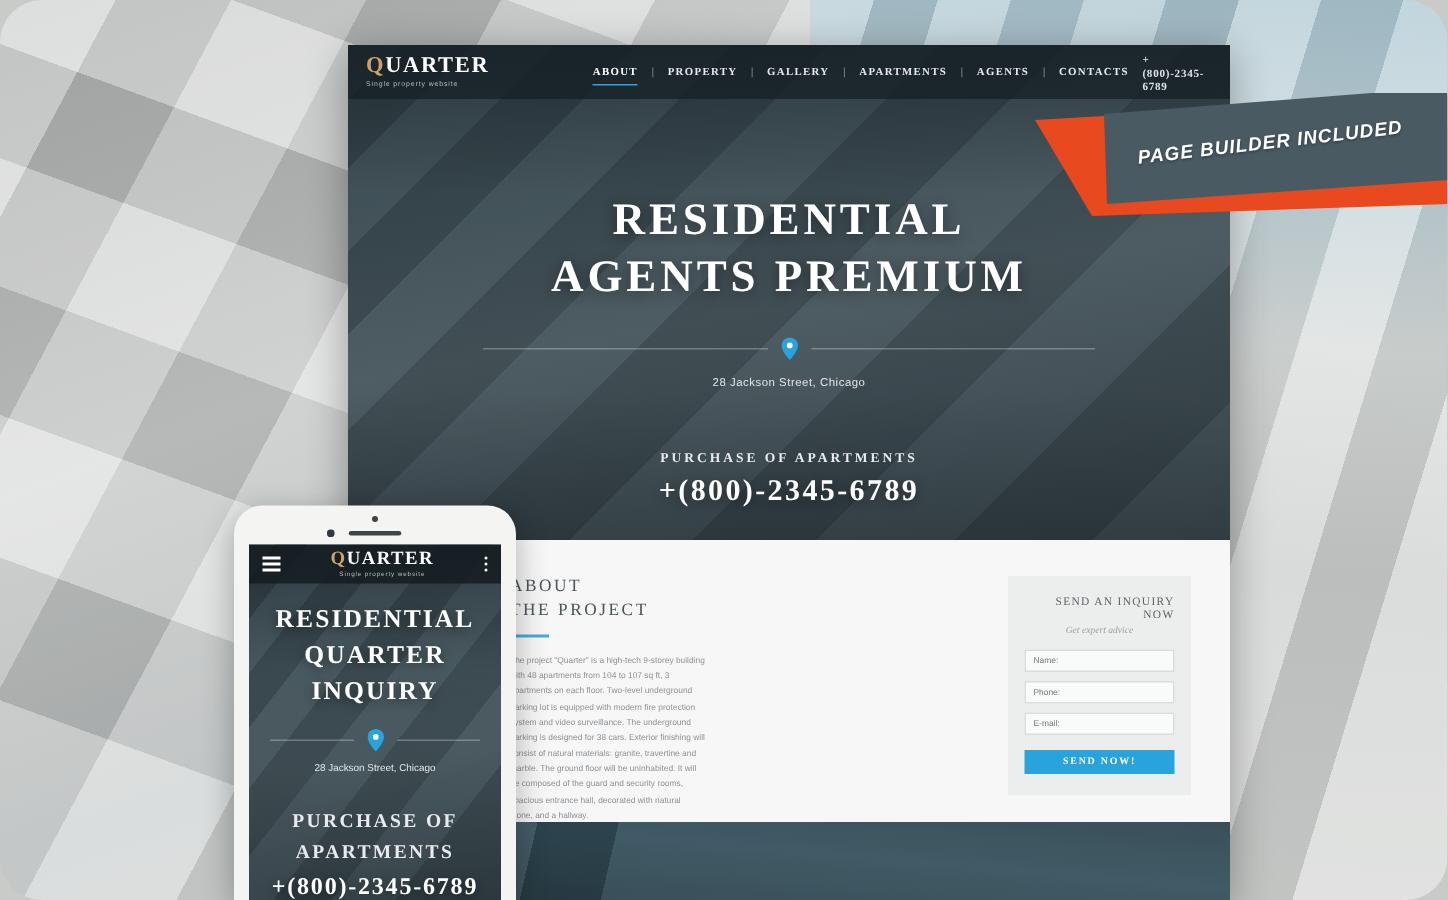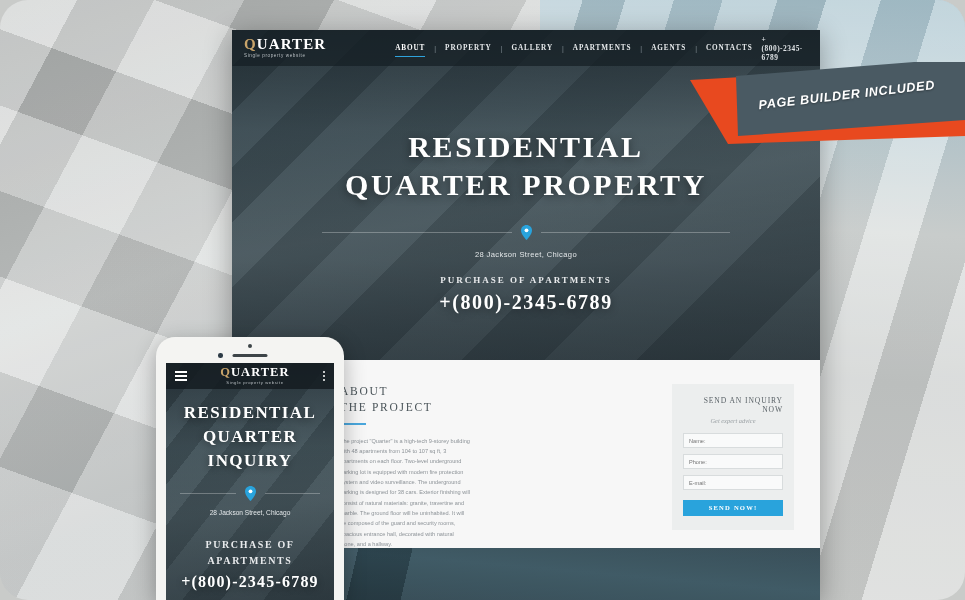--- a/index.html
+++ b/index.html
@@ -108,21 +108,21 @@
     margin-top: 22px; padding: 0 90px;
   }
   .pin-line { flex: 1; height: 1px; background: rgba(255,255,255,.28); }
   .pin {
     width: 11px; height: 15px; margin: 0 9px; position: relative;
   }
   .pin svg { display: block; }
   .hero-address {
     margin-top: 10px; font-size: 7.6px; color: #e2e6e8; letter-spacing: .35px;
   }
-  .hero-cta { margin-top: 16px; }
+  .hero-cta { margin-top: 41px; }
   .cta-label {
     font-family: "Liberation Serif", serif;
     font-size: 9px; font-weight: 700; letter-spacing: 2px; color: #e8eaec;
     text-transform: uppercase;
   }
   .cta-phone {
     font-family: "Liberation Serif", serif;
     margin-top: 6px; font-size: 20px; font-weight: 700;
     letter-spacing: 1.6px; color: #ffffff;
     text-shadow: 0 2px 8px rgba(0,0,0,.4);
@@ -250,21 +250,21 @@
   }
   .mb-title span { display: block; }
   .mb-pin-row {
     display: flex; align-items: center; justify-content: center;
     margin-top: 13px; padding: 0 14px;
   }
   .mb-address { margin-top: 8px; font-size: 6.6px; color: #e3e7e9; }
   .mb-cta { margin-top: 21px; }
   .mb-cta-label {
     font-family: "Liberation Serif", serif;
-    font-size: 10px; font-weight: 700; letter-spacing: 1.6px; color: #e8eaec;
+    font-size: 13px; font-weight: 700; letter-spacing: 1.6px; color: #e8eaec;
     text-transform: uppercase; line-height: 1.55;
   }
   .mb-cta-label span { display: block; }
   .mb-cta-phone {
     font-family: "Liberation Serif", serif;
     margin-top: 5px; font-size: 16px; font-weight: 700;
     letter-spacing: 1.2px; color: #ffffff;
     text-shadow: 0 2px 7px rgba(0,0,0,.4);
   }
 </style>
@@ -300,21 +300,21 @@
           <span class="nav-sep">|</span>
           <span class="nav-item">CONTACTS</span>
         </nav>
 
         <div class="dk-phone">+(800)-2345-6789</div>
       </header>
 
       <div class="hero-body">
         <h1 class="hero-title">
           <span>RESIDENTIAL</span>
-          <span class="l2">QUARTER PROPERTY</span>
+          <span class="l2">AGENTS PREMIUM</span>
         </h1>
 
         <div class="pin-row">
           <div class="pin-line"></div>
           <div class="pin">
             <svg width="11" height="15" viewBox="0 0 11 15">
                 <path d="M5.5 0C2.5 0 0 2.4 0 5.4 0 9.3 5.5 15 5.5 15S11 9.3 11 5.4C11 2.4 8.5 0 5.5 0z" fill="#29a3dc"></path>
                 <circle cx="5.5" cy="5.3" r="1.9" fill="#ffffff"></circle>
               </svg>
           </div>

